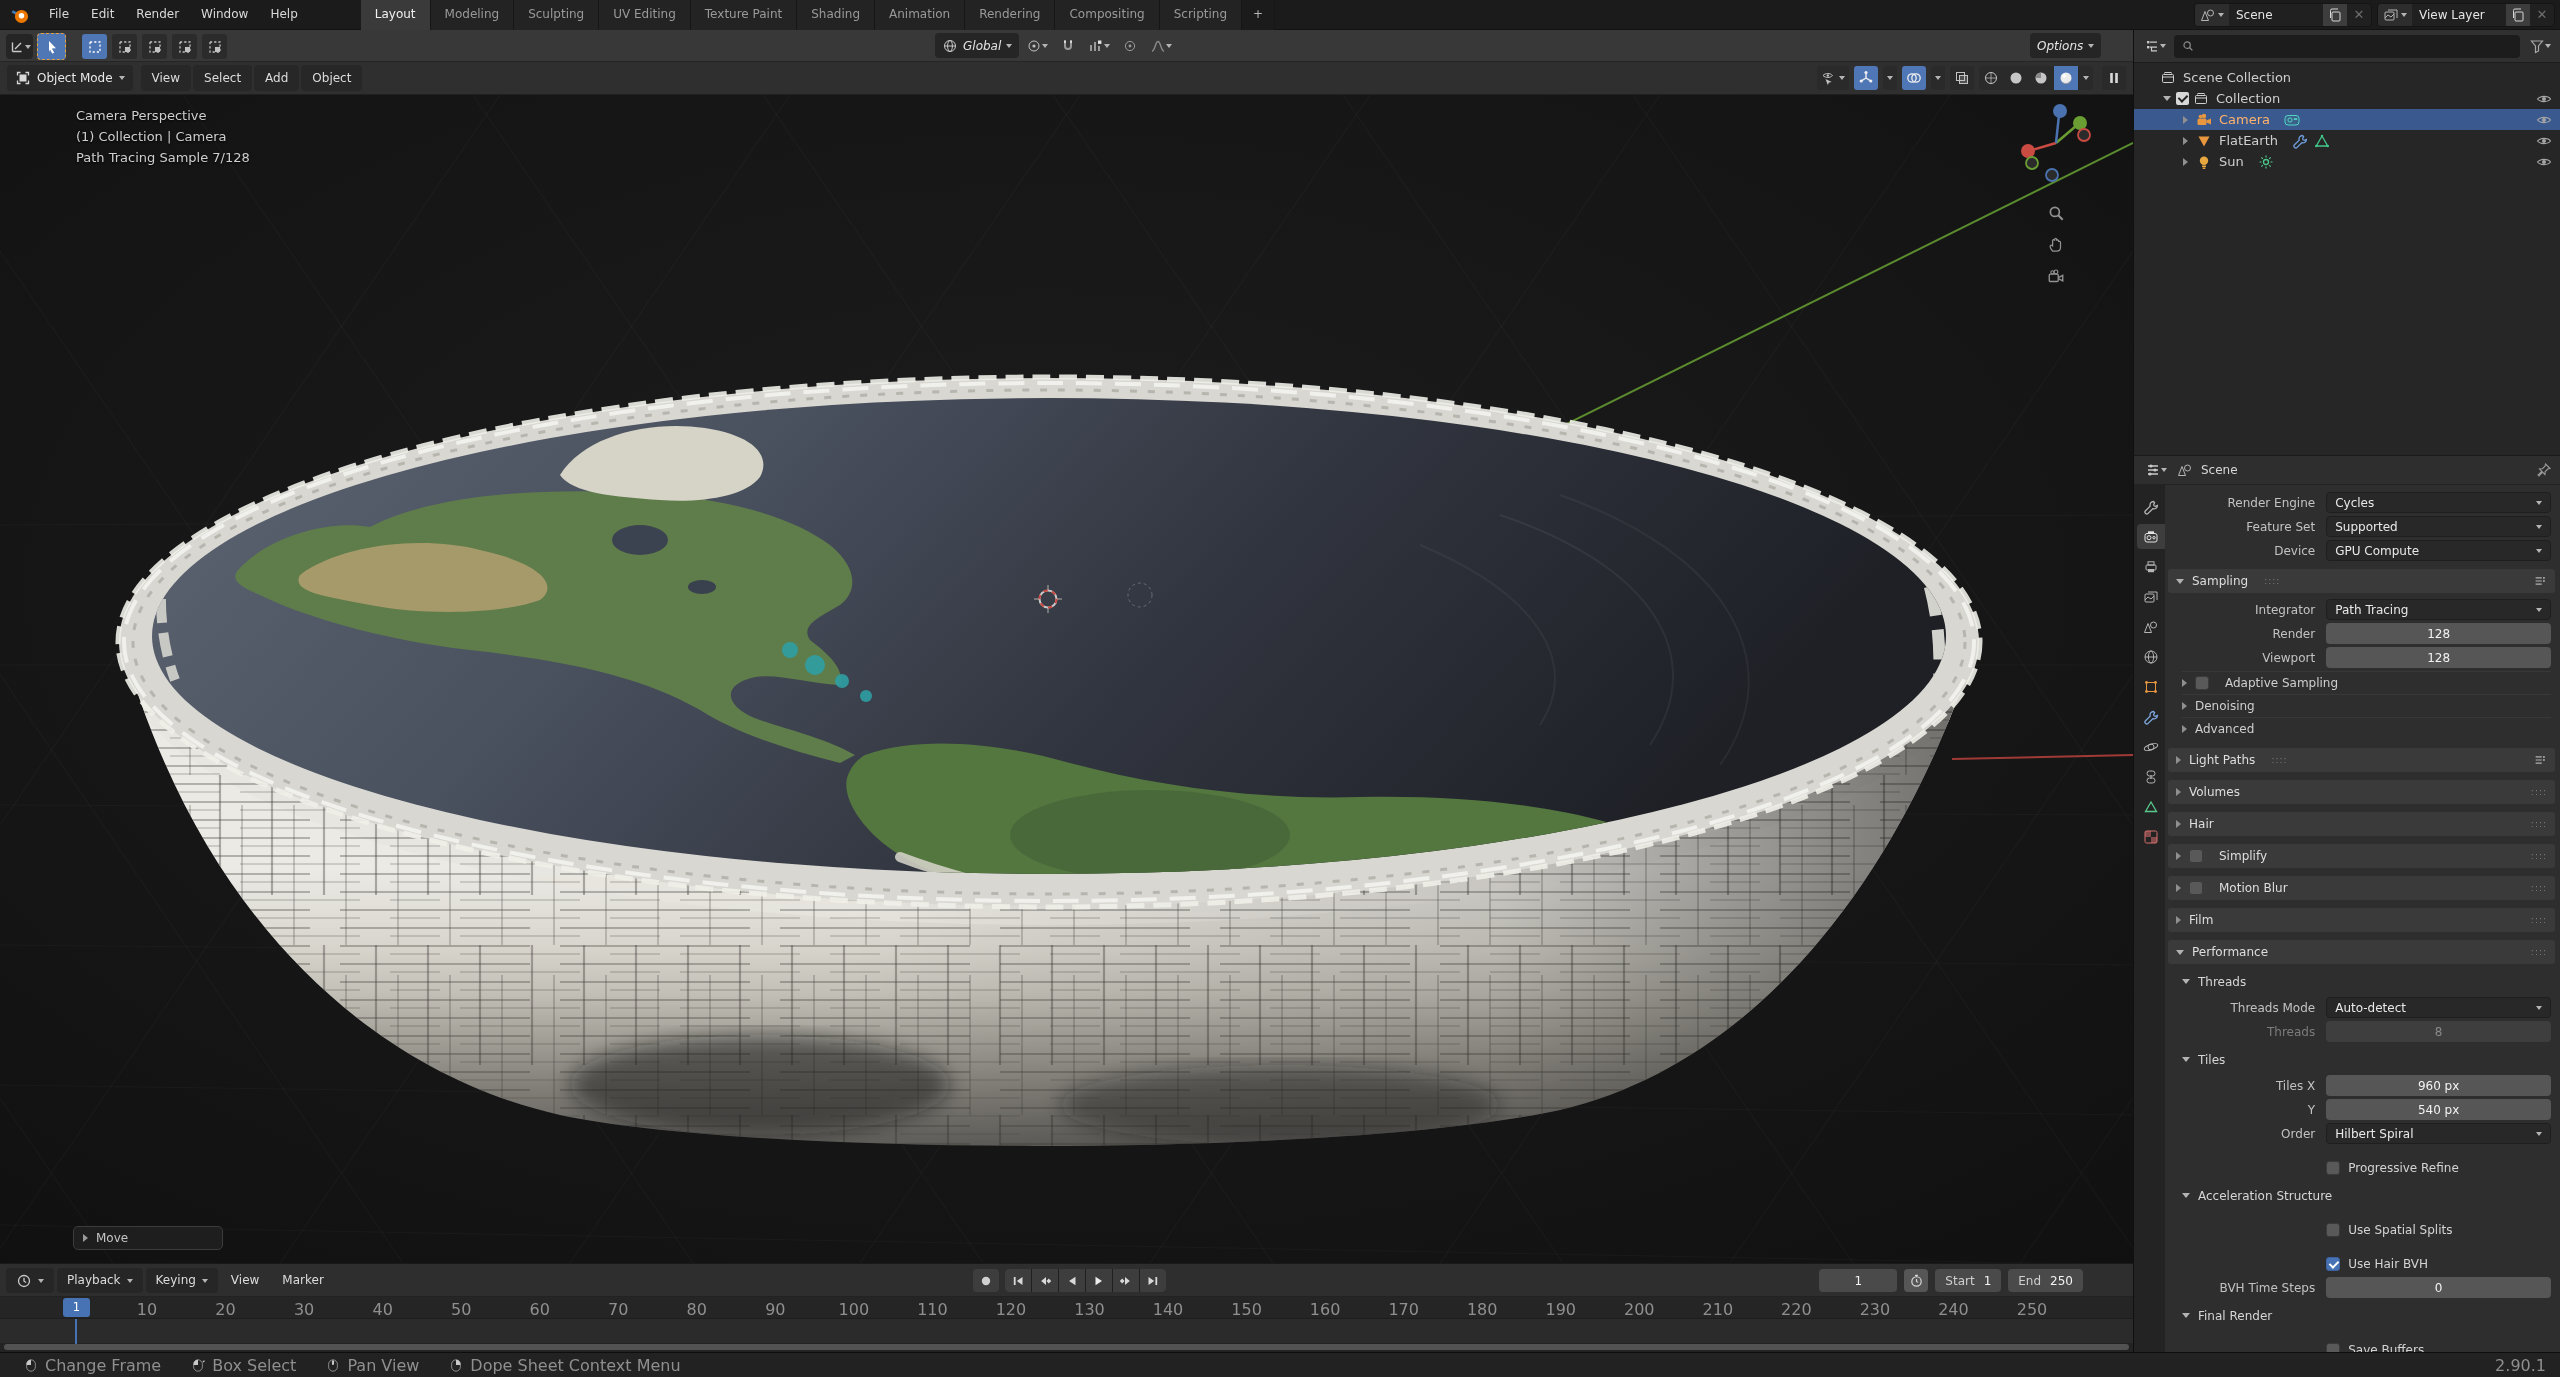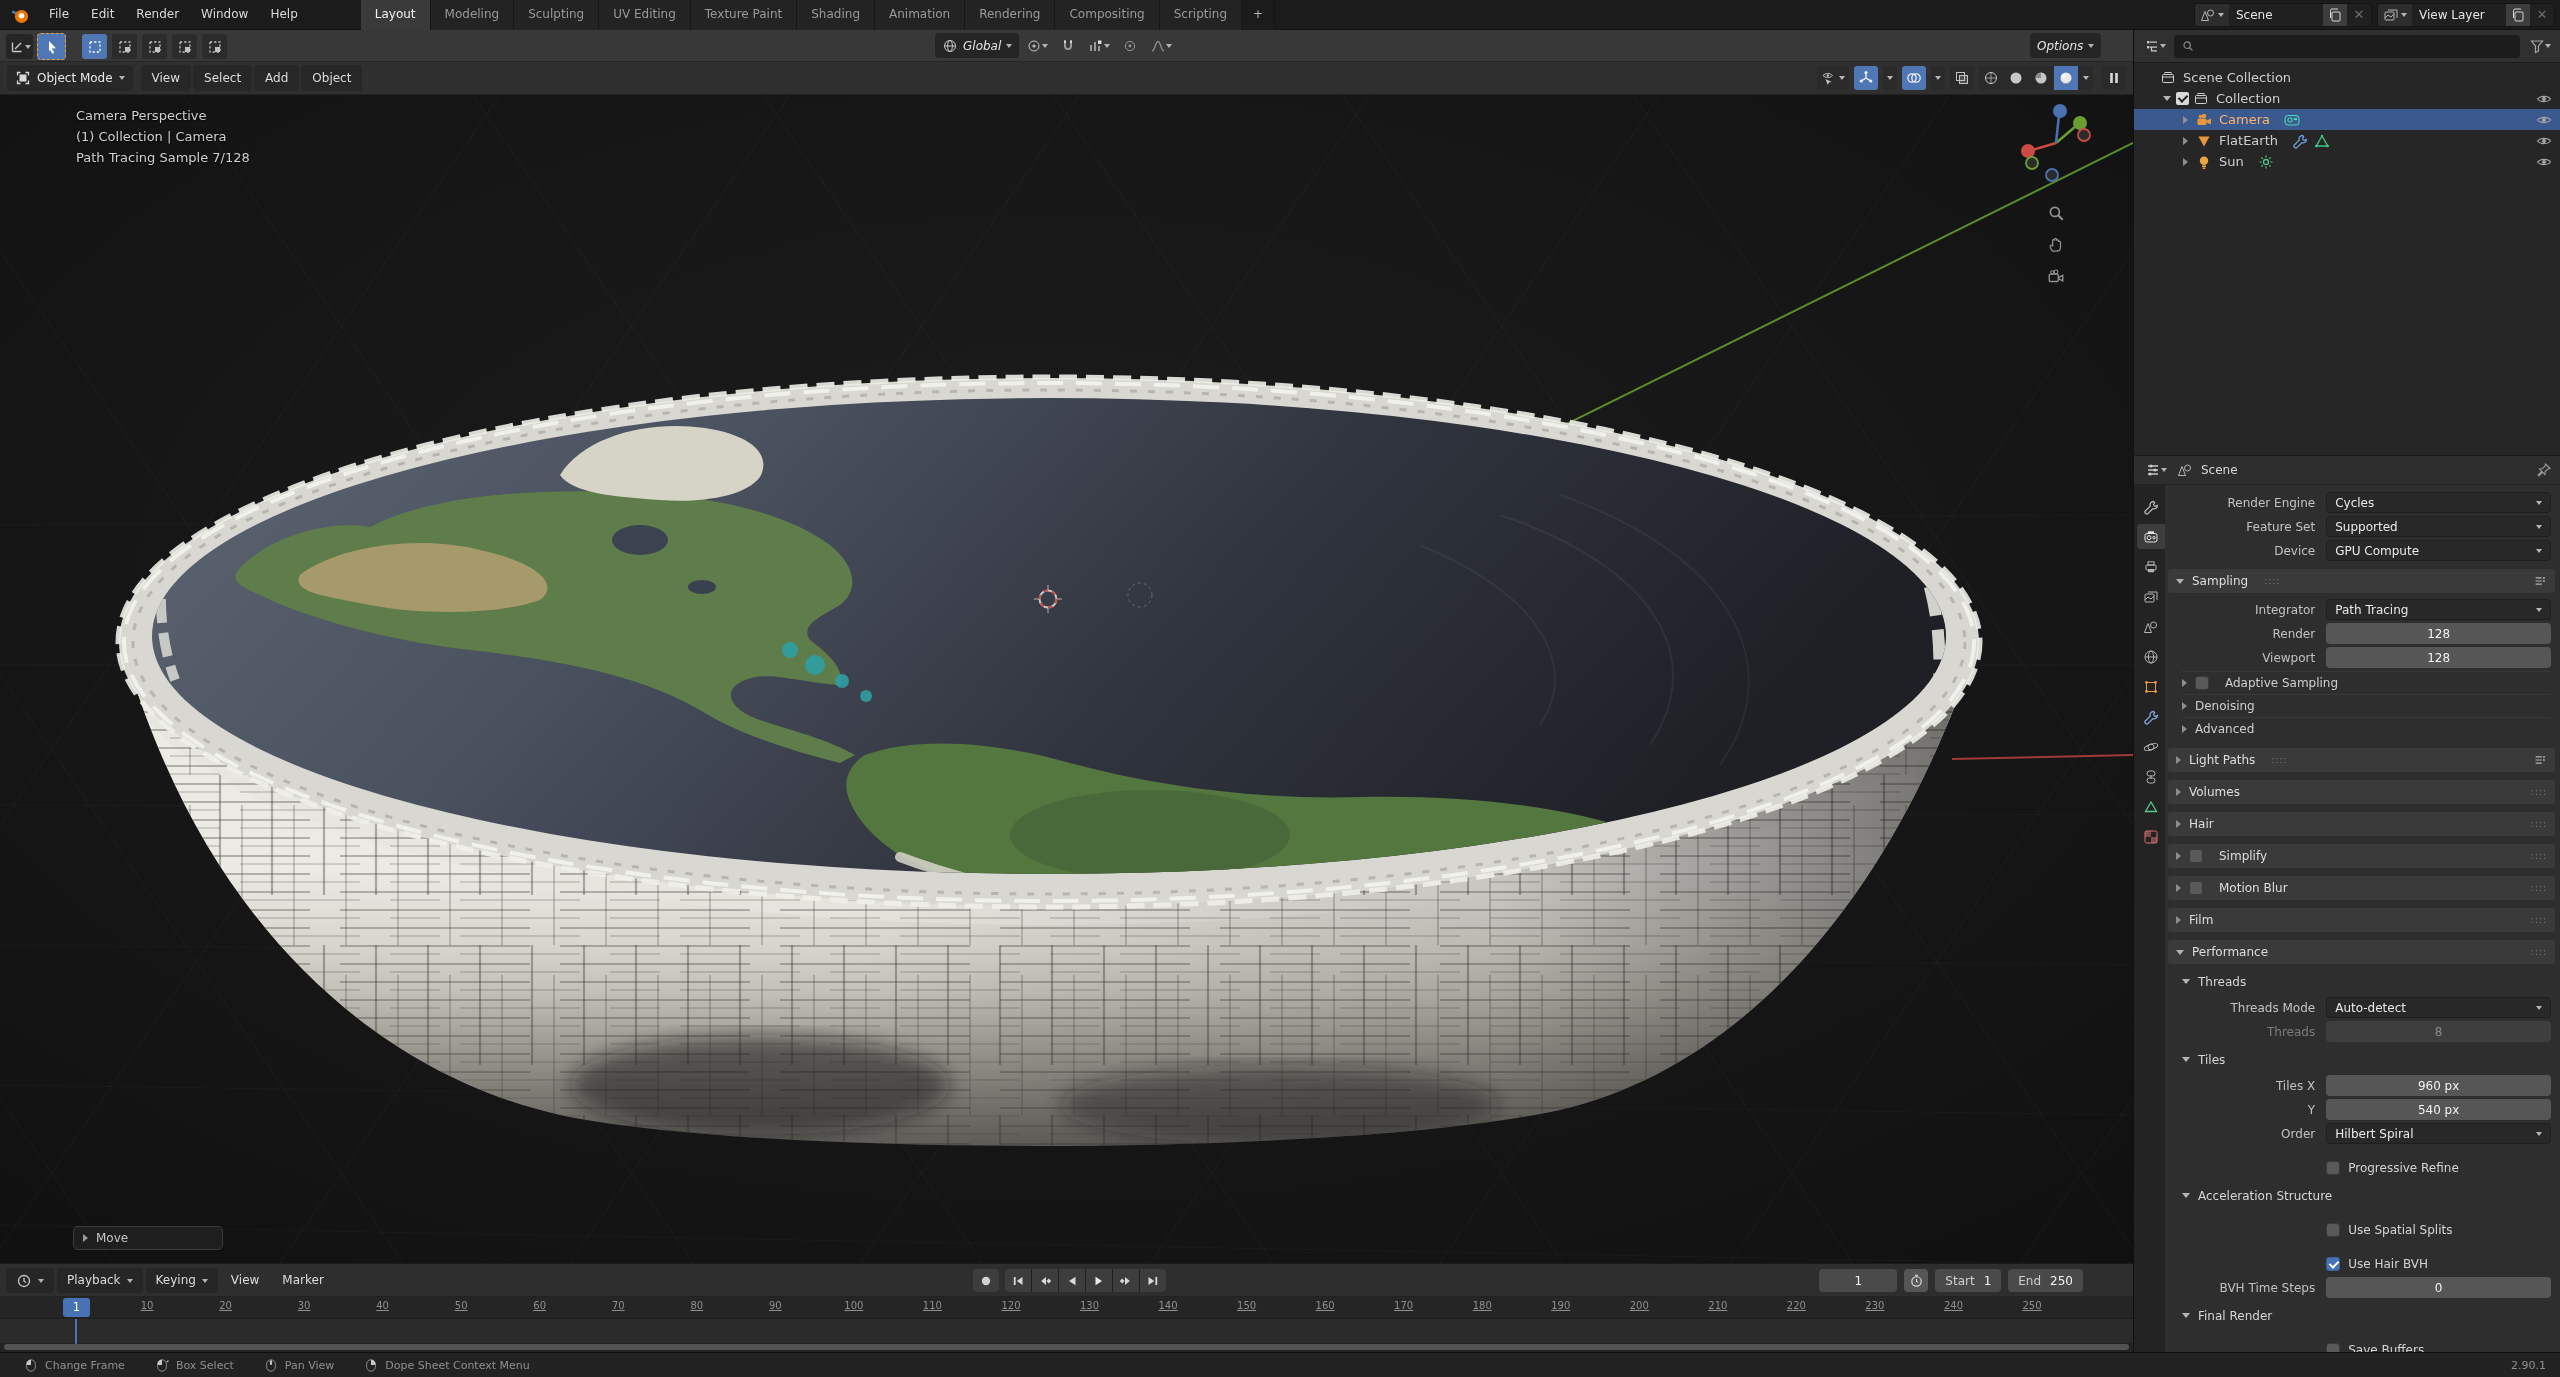--- a/index.html
+++ b/index.html
@@ -103,29 +103,29 @@
   #playback{position:absolute;left:973px;top:5px;display:flex;align-items:center;gap:6px;}
   .pbgroup{display:flex;gap:1px;background:#1f1f1f;border-radius:4px;overflow:hidden;}
   .pbtn{width:26px;height:23px;background:#3d3d3d;display:flex;align-items:center;justify-content:center;}
   .pbtn.lone{border-radius:4px;}
   #tl-right{position:absolute;right:50px;top:5px;display:flex;align-items:center;gap:7px;}
   .framefield{width:78px;height:23px;background:#4a4a4a;border-radius:4px;display:flex;align-items:center;justify-content:center;color:#f2f2f2;}
   .rangefield{height:23px;background:#4a4a4a;border-radius:4px;display:flex;align-items:center;gap:9px;padding:0 10px;color:#f2f2f2;}
   .rangefield .rlbl{color:#cfcfcf;}
   .stopwatch-btn{width:24px;height:23px;background:#565656;border-radius:4px;display:flex;align-items:center;justify-content:center;}
   #tl-ruler{position:relative;height:22px;background:#252525;border-bottom:1px solid #1d1d1d;}
-  .rnum{position:absolute;top:3px;transform:translateX(-50%);color:#8f8f8f;font-size:10px;text-decoration:underline;}
+  .rnum{position:absolute;top:3px;transform:translateX(-50%);color:#8f8f8f;font-size:16px;}
   #cur-frame-badge{position:absolute;left:63px;top:1px;width:27px;height:19px;background:#4772b3;border-radius:3px;color:#fff;text-align:center;line-height:19px;font-size:11.5px;}
   #cur-frame-line{position:absolute;left:75px;top:55px;width:2px;height:25px;background:#4772b3;}
   #tl-track{height:24px;background:#2b2b2b;}
   #tl-scroll{position:relative;height:9px;background:#232323;}
   #tl-scroll .thumb{position:absolute;left:4px;right:4px;top:1px;height:6px;background:#525252;border-radius:3px;}
 
   
-  #statusbar{position:absolute;left:0;top:1352px;width:2560px;height:25px;background:#222;border-top:1px solid #0e0e0e;display:flex;align-items:center;color:#8f8f8f;font-size:11px;padding-left:24px;}
+  #statusbar{position:absolute;left:0;top:1352px;width:2560px;height:25px;background:#222;border-top:1px solid #0e0e0e;display:flex;align-items:center;color:#8f8f8f;font-size:16px;padding-left:24px;}
   .sb-item{display:flex;align-items:center;gap:7px;margin-right:30px;}
   #sb-version{margin-left:auto;margin-right:14px;color:#8f8f8f;}
   .chev{width:0;height:0;border-left:3.5px solid transparent;border-right:3.5px solid transparent;border-top:4.5px solid #b5b5b5;flex:none;}
 </style>
 </head>
 <body>
 
 <div id="app">
 
   <header id="topbar">

